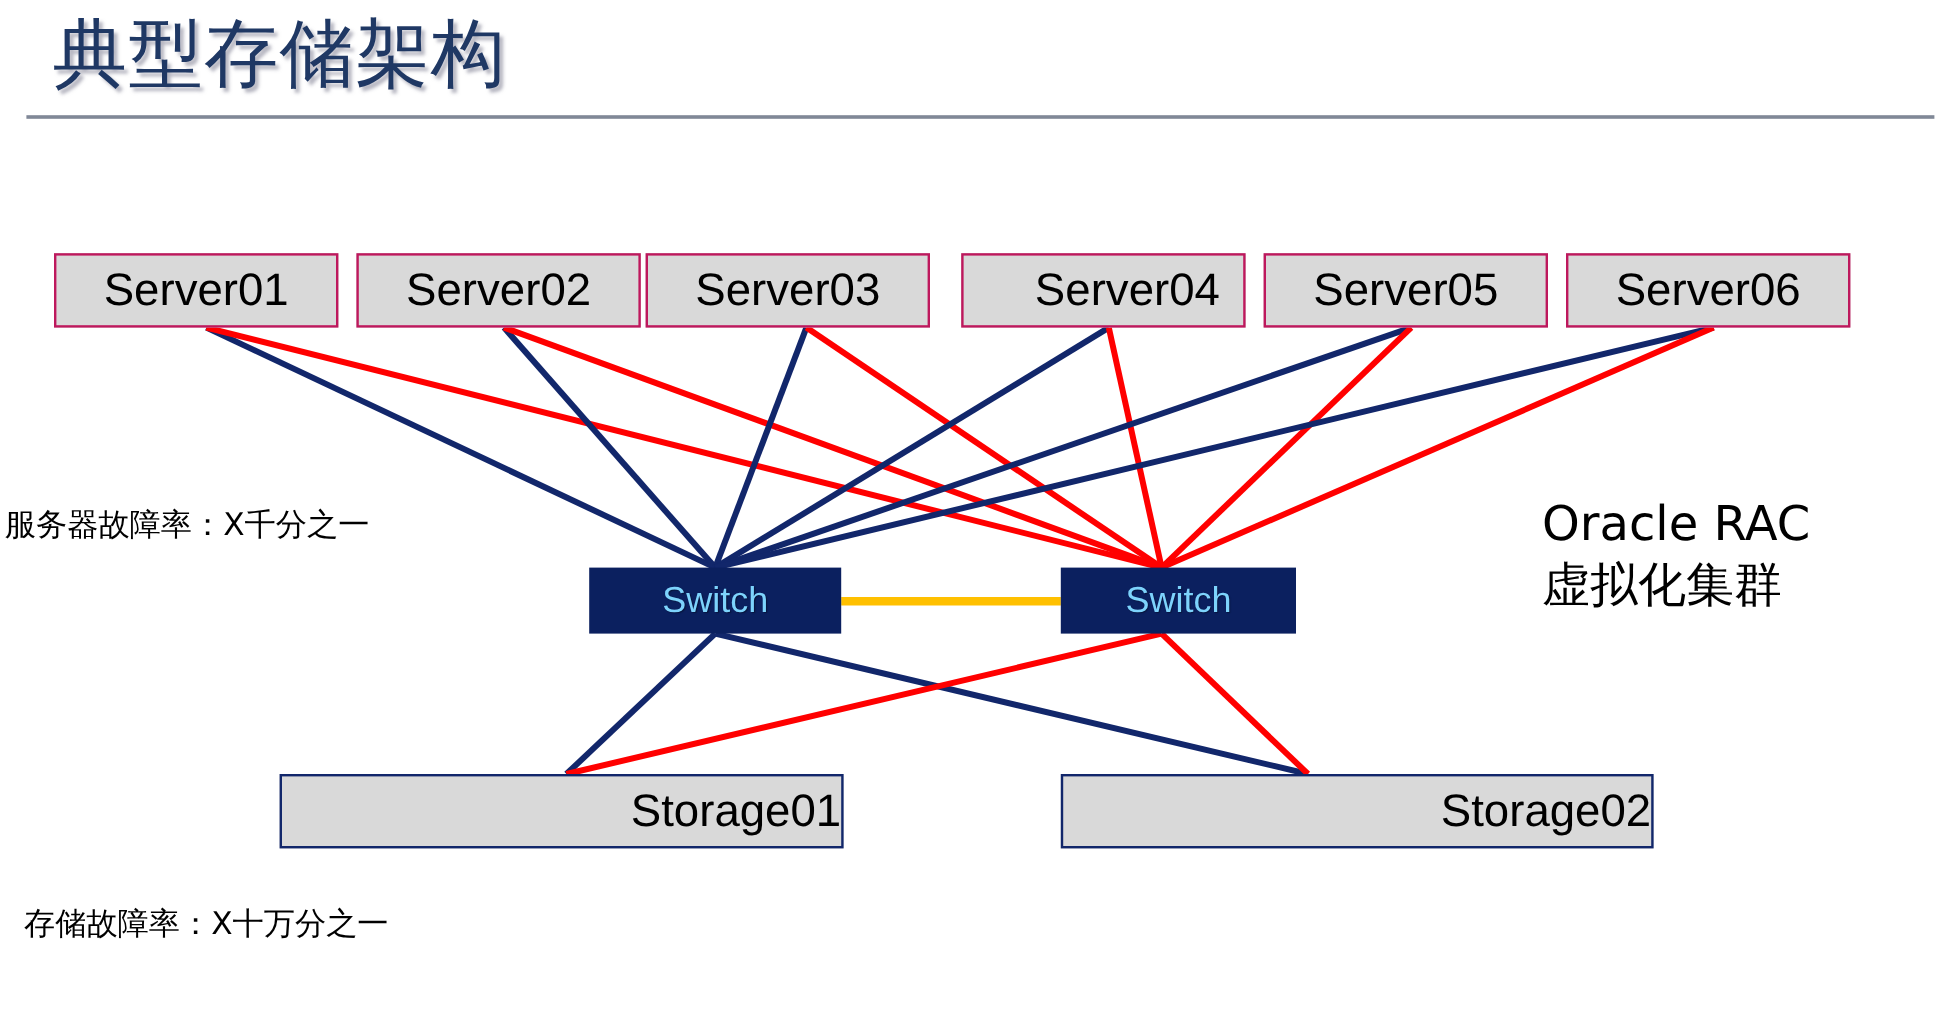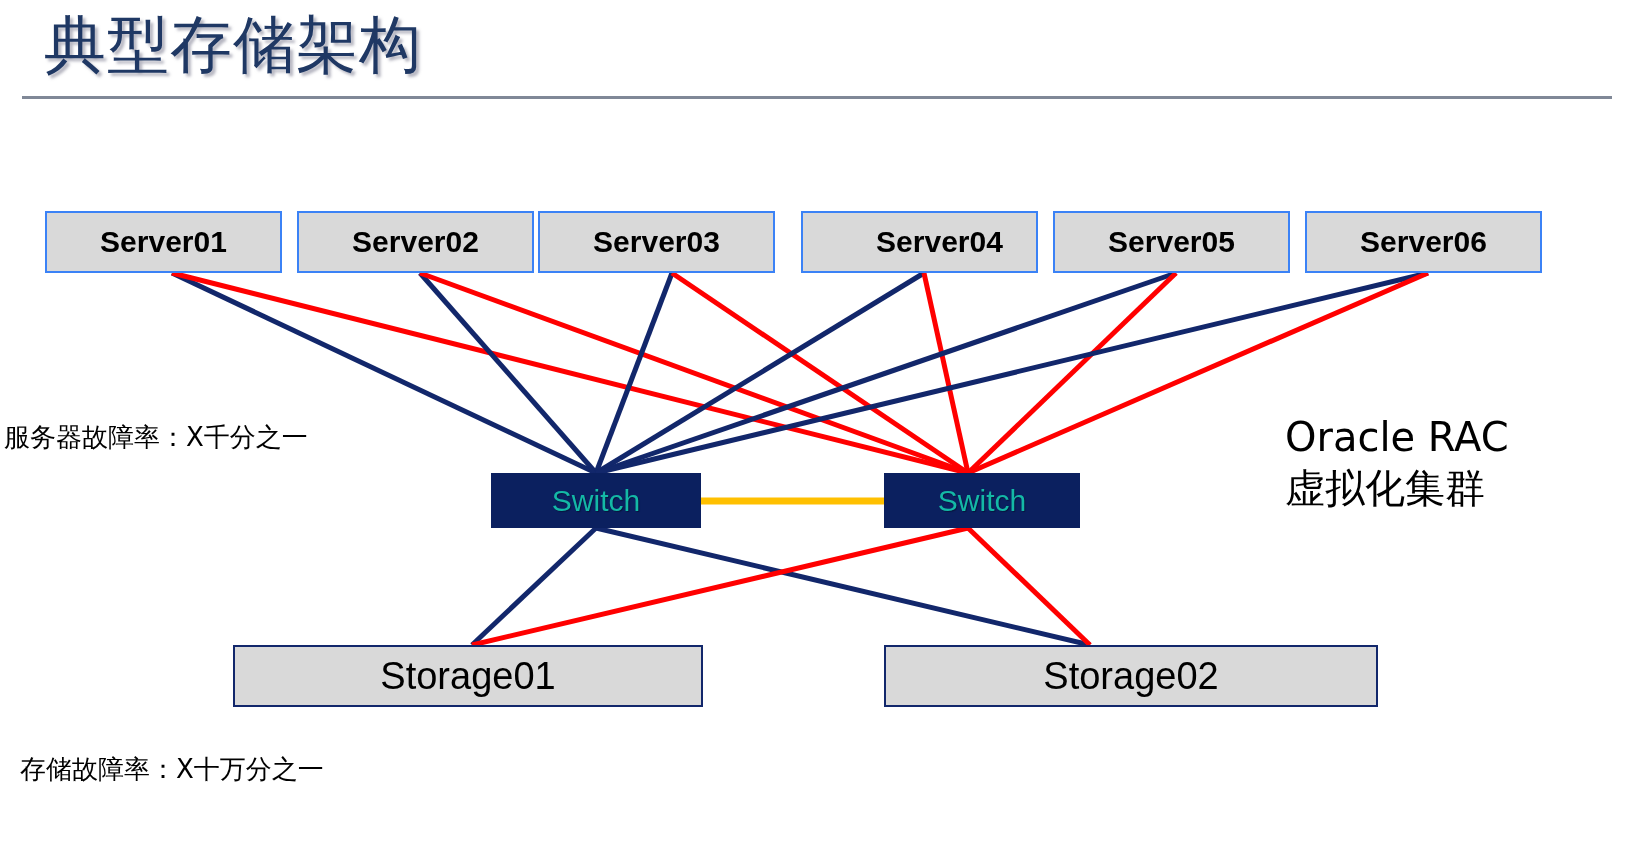--- a/index.html
+++ b/index.html
@@ -54,37 +54,37 @@
   .node {
     position: absolute;
     box-sizing: border-box;
     display: flex;
     align-items: center;
     justify-content: center;
     white-space: nowrap;
   }
   .node.server {
     background: #D9D9D9;
-    border: 2px solid #3b82f6;
+    border: 2px solid #be185d;
     color: #000000;
-    font-size: 30px;
+    font-size: 38px;
     height: 62px;
-    font-weight: bold;
   }
   .node.storage {
     background: #D9D9D9;
     border: 2px solid #12276B;
     color: #000000;
     font-size: 38px;
     height: 62px;
+    justify-content: flex-end;
   }
   .node.switch {
     background: #0B205F;
     border: none;
-    color: #14b8a6;
+    color: #7dd3fc;
     font-size: 30px;
     height: 55px;
     text-shadow: 1px 1px 1px rgba(0,0,0,0.35);
     align-items: center;
   }
 
   
   .annotation {
     position: absolute;
     color: #000000;

